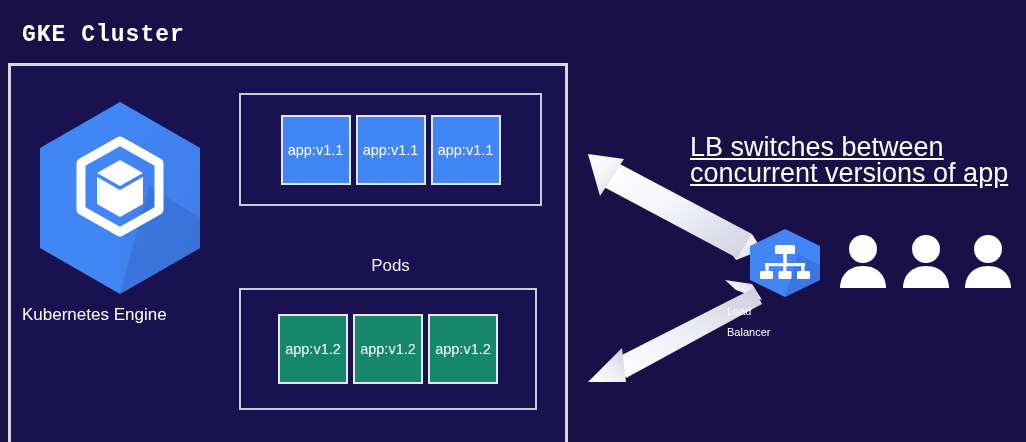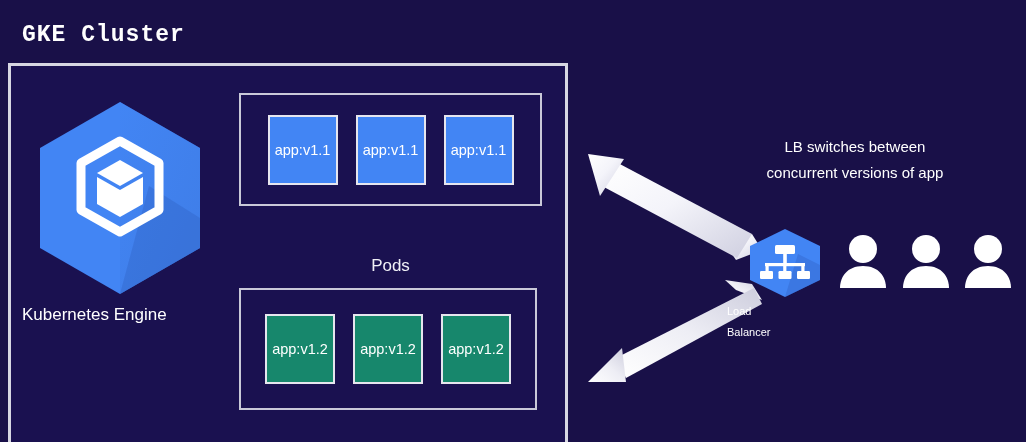--- a/index.html
+++ b/index.html
@@ -81,21 +81,21 @@
   }
   #pod-group-v1-1 { left: 239px; top: 93px;  width: 303px; height: 113px; }
   #pod-group-v1-2 { left: 239px; top: 288px; width: 298px; height: 122px; }
 
   .pod-row {
     position: absolute;
     left: 0; right: 0; top: 0; bottom: 0;
     display: flex;
     align-items: center;
     justify-content: center;
-    gap: 18px;
+    gap: 5px;
   }
   .pod {
     width: 70px;
     height: 70px;
     border: 2px solid #e6e6ee;
     box-sizing: border-box;
     display: flex;
     align-items: center;
     justify-content: center;
     color: #ffffff;
@@ -160,24 +160,25 @@
     justify-content: space-between;
   }
   .user-icon { width: 50px; height: 54px; }
 
   
   #lb-caption {
     position: absolute;
     left: 690px;
     top: 134px;
     width: 330px;
-    text-align: center;
-    color: #ffffff;
-    font-size: 15px;
+    text-align: left;
+    color: #ffffff;
+    font-size: 27px;
     line-height: 26px;
+    text-decoration: underline;
   }
   .caption-line { display: block; white-space: nowrap; }
 </style>
 </head>
 <body>
 
 <div class="stage">
 
   <div id="gke-title">GKE Cluster</div>
 

